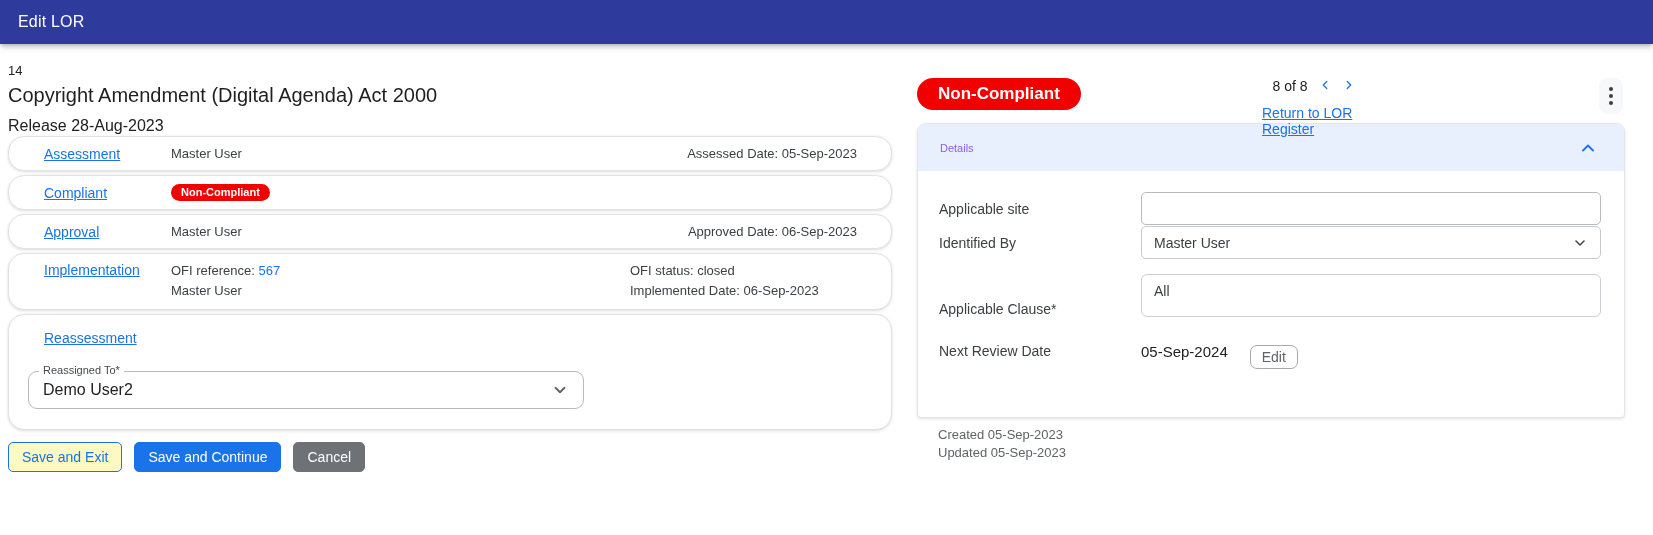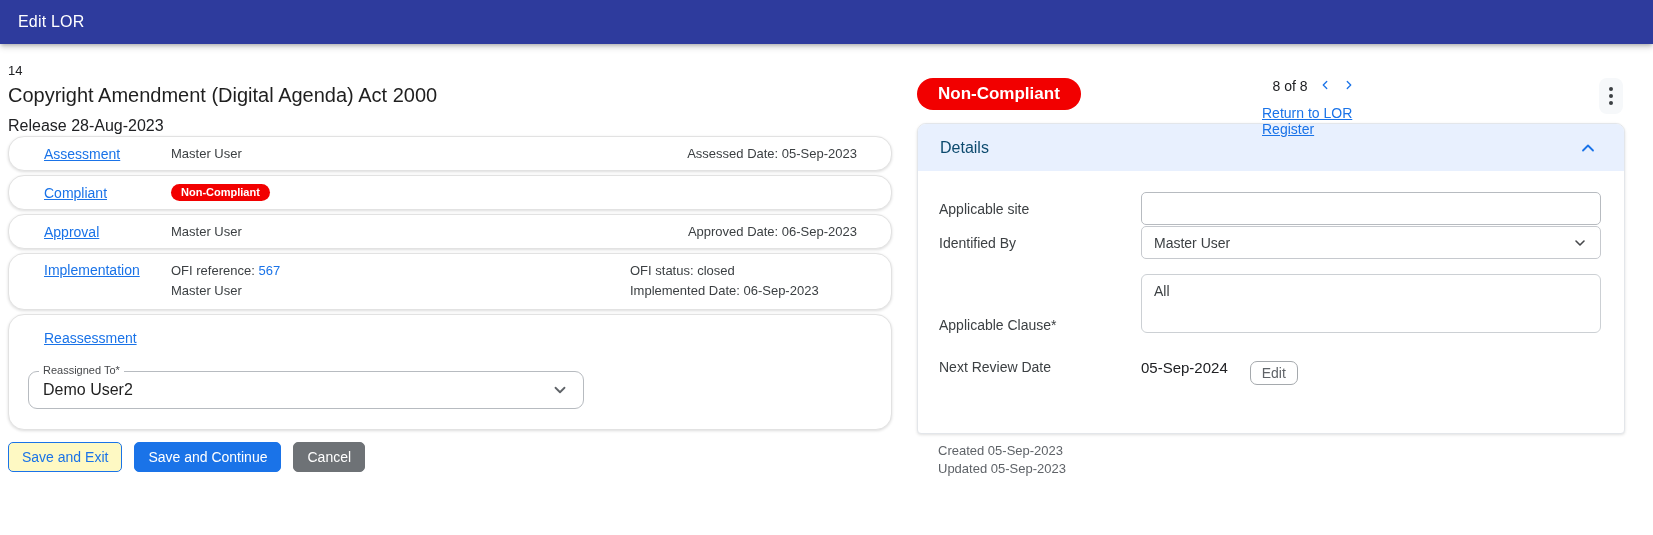--- a/index.html
+++ b/index.html
@@ -63,34 +63,34 @@
   .return-link { margin-top:7px; font-size:14px; color:#1a73e8; text-decoration:underline; cursor:pointer;padding-left:28px; }
   .kebab-btn { margin-left:auto; margin-right:2px; width:24px; height:36px; border-radius:8px;
     background:#f6f8fa; display:flex; flex-direction:column; align-items:center;
     justify-content:center; gap:3px; cursor:pointer; }
   .kebab-btn .dot { width:4px; height:4px; border-radius:50%; background:#3c4043; }
 
   .details-panel { margin-top:9px; border:1px solid #e3e6ea; border-radius:9px 9px 4px 4px;
     box-shadow:0 1px 3px rgba(0,0,0,.12); overflow:hidden; background:#fff; }
   .details-header { height:47px; background:#e8f0fe; display:flex; align-items:center;
     padding:0 26px 0 22px; cursor:pointer; }
-  .details-title { color:#0c4a6e; font-size:16px; }
+  .details-title { color:#8b5cf6; font-size:11px; }
   .details-collapse { margin-left:auto; display:flex; cursor:pointer; }
   .details-body { padding:0 23px 48px 21px; }
   .field-row { display:flex; align-items:center; }
   .field-row.top { align-items:flex-end; }
   .field-label { width:202px; flex:0 0 auto; font-size:14px; color:#3c4043; }
   .field-control { flex:1 1 auto; }
   .input-box { width:100%; height:33px; border:1px solid #b7bbc0; border-radius:5px;
     background:#fff; font-size:14px; padding:0 10px; font-family:inherit; }
   .select-box { width:100%; height:33px; border:1px solid #c6c9ce; border-radius:5px;
     display:flex; align-items:center; padding:0 12px; cursor:pointer; background:#fff; }
   .select-box .value { font-size:14px; color:#3c4043; }
   .select-box .chev { margin-left:auto; display:flex; }
-  .textarea-box { width:100%; height:59px; border:1px solid #ccd0d4; border-radius:6px;
+  .textarea-box { width:100%; height:43px; border:1px solid #ccd0d4; border-radius:6px;
     padding:8px 12px; font-size:14px; color:#3c4043; background:#fff; }
   .review-value { font-size:15px; color:#202124; }
   .edit-btn { margin-left:22px; background:#fff; border:1px solid #a5a9ad; color:#5f6368;
     border-radius:7px; font-size:14px; padding:3px 11px; cursor:pointer; font-family:inherit;margin-top:12px; }
   .meta-lines { margin:8px 0 0 21px; font-size:13px; color:#5f6368; line-height:18px; }
 </style>
 </head>
 <body>
 
 <div class="appbar">

